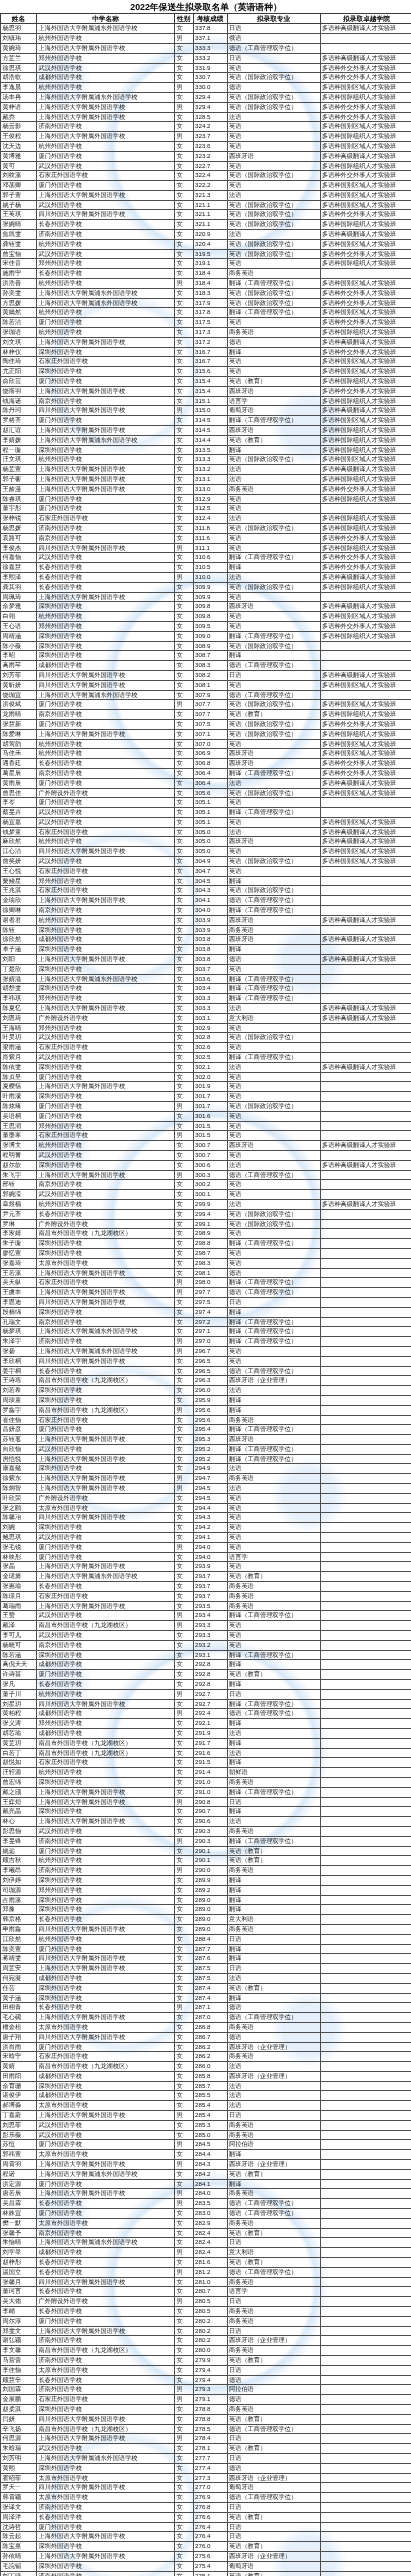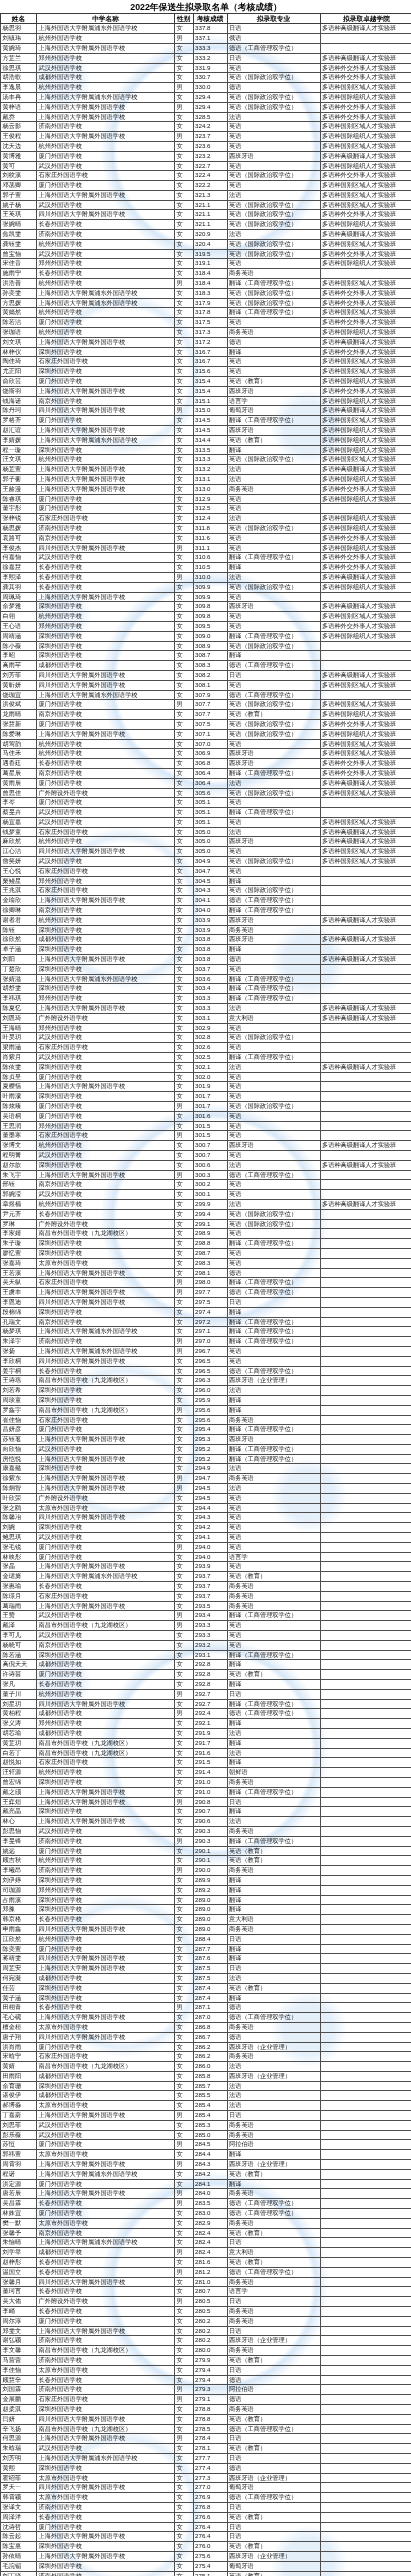--- a/index.html
+++ b/index.html
@@ -32,21 +32,21 @@
     border:0.5px solid #4e4e4e;
     font-size:6.2px;color:#141414;text-align:left;
     height:8.8px;line-height:8.8px;padding:0 1.5px;white-space:nowrap;overflow:hidden;
   }
 </style>
 </head>
 <body>
 
 <div>
     <div class="tblock">
-      <div class="ttl">2022年保送生拟录取名单（考核成绩）</div>
+      <div class="ttl">2022年保送生拟录取名单（英语语种）</div>
       <table class="adm">
         <colgroup>
           <col style="width: 36px;">
           <col style="width: 138px;">
           <col style="width: 18.5px;">
           <col style="width: 34px;">
           <col style="width: 93px;">
           <col style="width: 93px;">
         </colgroup>
         <thead>

